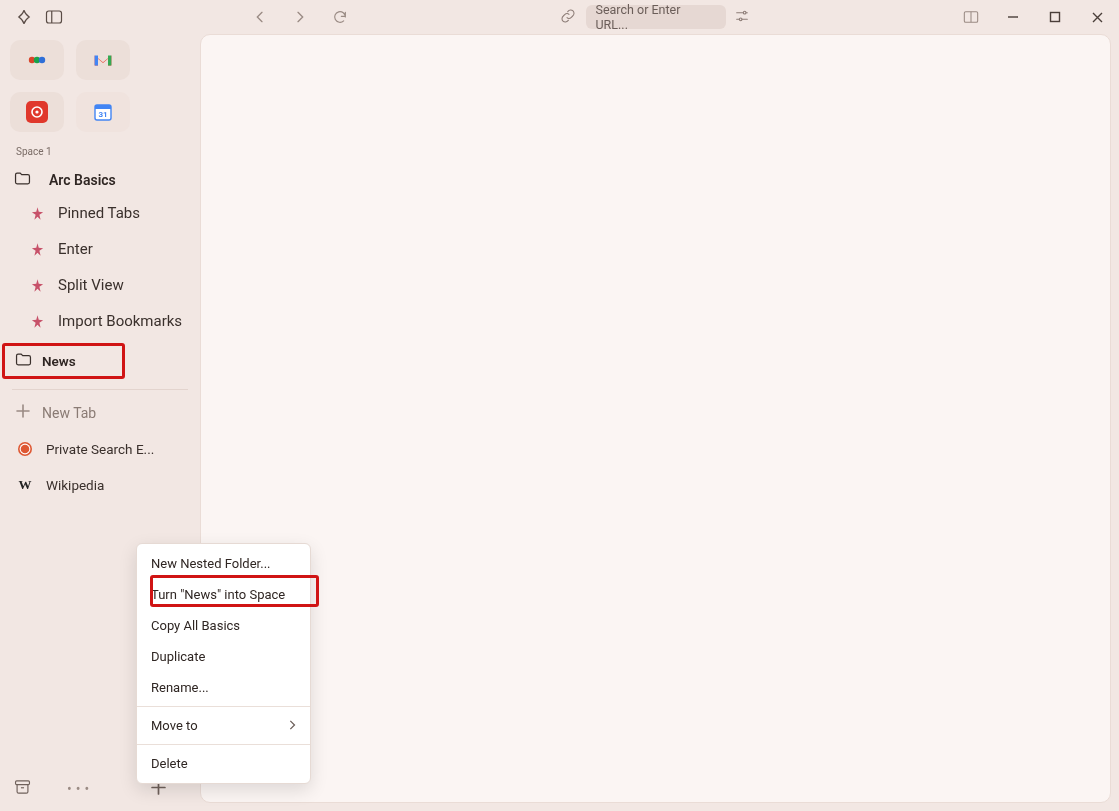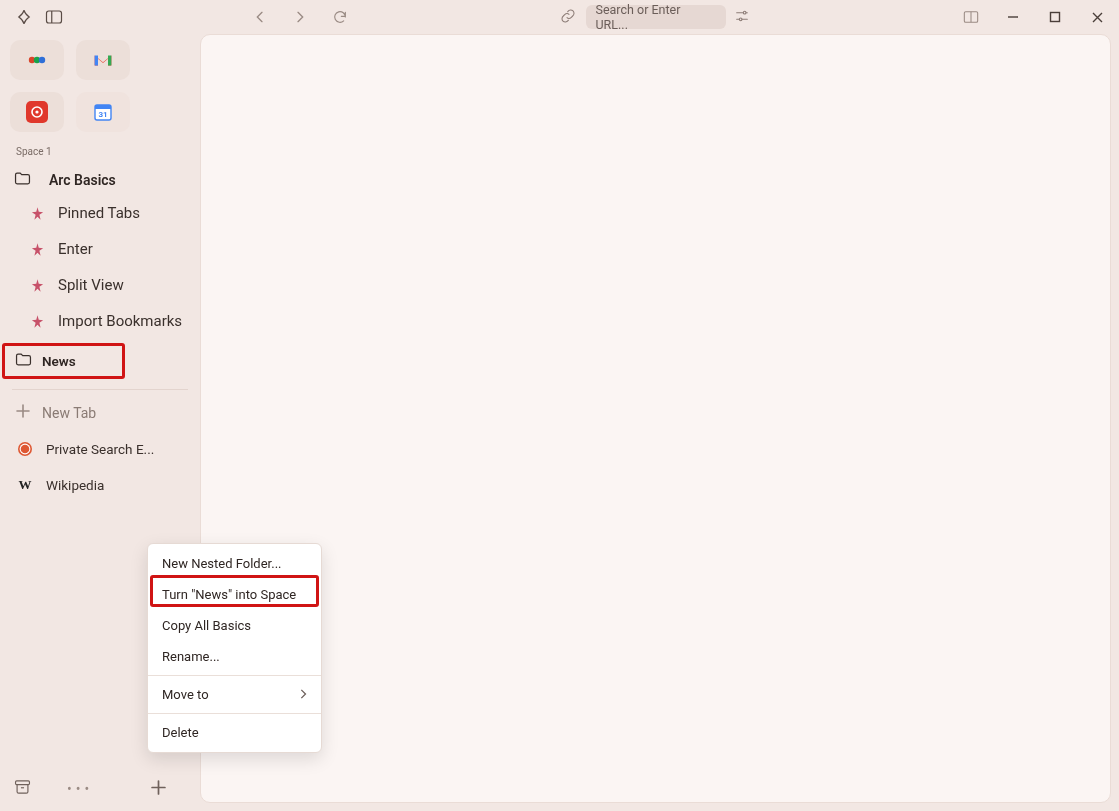--- a/index.html
+++ b/index.html
@@ -75,21 +75,21 @@
     cursor:pointer; white-space:nowrap; overflow:hidden;
   }
   .generic-tab .tico{width:18px;height:18px;display:flex;align-items:center;justify-content:center;}
   .sidebar-footer{
     margin-top:auto; display:flex; align-items:center; gap:36px;
     padding:10px 8px 12px 8px; color:#6f615b;
   }
   .dots{letter-spacing:4px; font-size:14px; color:#9a8b84;}
   
   .ctx {
-    position:absolute; left:147px; top:543px; width:175px;
+    position:absolute; left:136px; top:543px; width:175px;
     background:#ffffff; border:1px solid #e6dad4; border-radius:6px;
     box-shadow:0 6px 18px rgba(0,0,0,.12);
     padding:4px 0; z-index:50; font-size:13px; color:#2f2623;
   }
   .ctx-item{ padding:8px 14px; cursor:pointer; display:flex; align-items:center; justify-content:space-between; position:relative;}
   .ctx-sep{ height:1px; background:#eadfd9; margin:3px 0;}
   .ctx-item.highlight{ }
   .ctx-redbox{
     position:absolute; left:150px; top:575px; width:169px; height:32px;
     border:3px solid #d01414; border-radius:3px; z-index:60; pointer-events:none;
@@ -316,20 +316,23 @@
   <div class="ctx-item">
       <span>New Nested Folder...</span>
     </div>
   <div class="ctx-item highlight">
       <span>Turn "News" into Space</span>
     </div>
   <div class="ctx-item">
       <span>Copy All Basics</span>
     </div>
   <div class="ctx-item">
+      <span>Duplicate</span>
+    </div>
+  <div class="ctx-item">
       <span>Rename...</span>
     </div>
   <div class="ctx-sep"></div>
   <div class="ctx-item">
     <span>Move to</span>
     <span><svg width="8" height="10" viewBox="0 0 8 12">
           <path d="M2 1l5 5-5 5" fill="none" stroke="#6a5d58" stroke-width="1.5"></path>
         </svg></span>
   </div>
   <div class="ctx-sep"></div>

